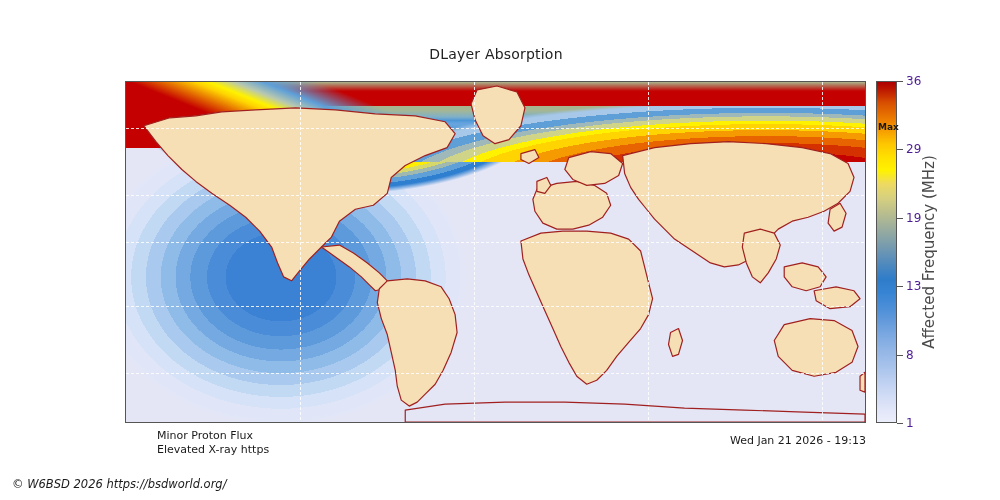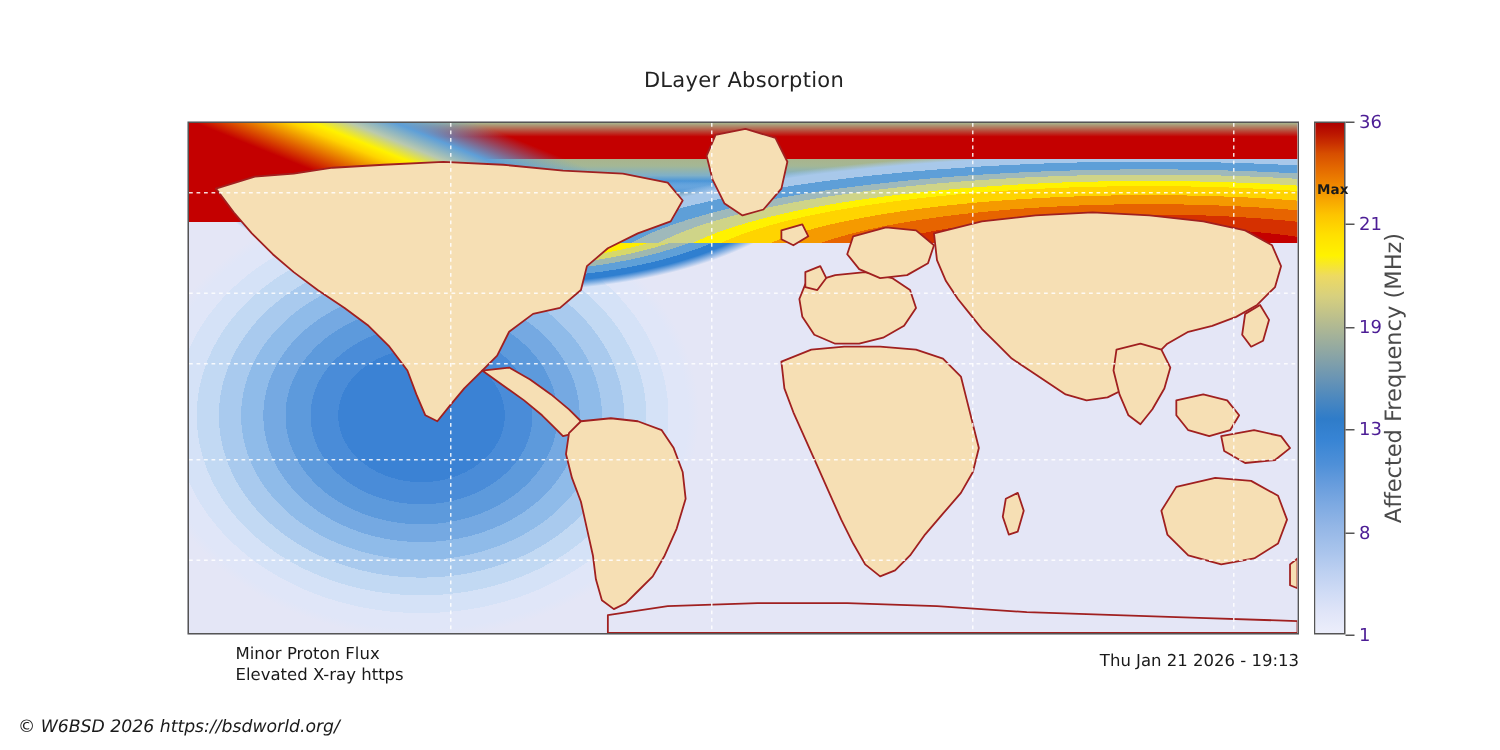--- a/index.html
+++ b/index.html
@@ -379,30 +379,30 @@
 <div id="colorbar-max-label">Max</div>
 
 <div class="cb-tick" style="top:81px"></div>
 <div class="cb-tick" style="top:149px"></div>
 <div class="cb-tick" style="top:218px"></div>
 <div class="cb-tick" style="top:286px"></div>
 <div class="cb-tick" style="top:355px"></div>
 <div class="cb-tick" style="top:423px"></div>
 
 <div class="cb-ticklabel" style="top:81px">36</div>
-<div class="cb-ticklabel" style="top:149px">21</div>
+<div class="cb-ticklabel" style="top:149px">29</div>
 <div class="cb-ticklabel" style="top:218px">19</div>
 <div class="cb-ticklabel" style="top:286px">13</div>
 <div class="cb-ticklabel" style="top:355px">8</div>
 <div class="cb-ticklabel" style="top:423px">1</div>
 
 <div id="colorbar-label">
   <span>Affected Frequency (MHz)</span>
 </div>
 
 <div id="flux-notes">
   <div>Minor Proton Flux</div>
   <div>Elevated X-ray https</div>
 </div>
 
-<div id="timestamp">Thu Jan 21 2026 - 19:13</div>
+<div id="timestamp">Wed Jan 21 2026 - 19:13</div>
 
 <div id="copyright">© W6BSD 2026 https://bsdworld.org/</div>
 
 </body></html>

